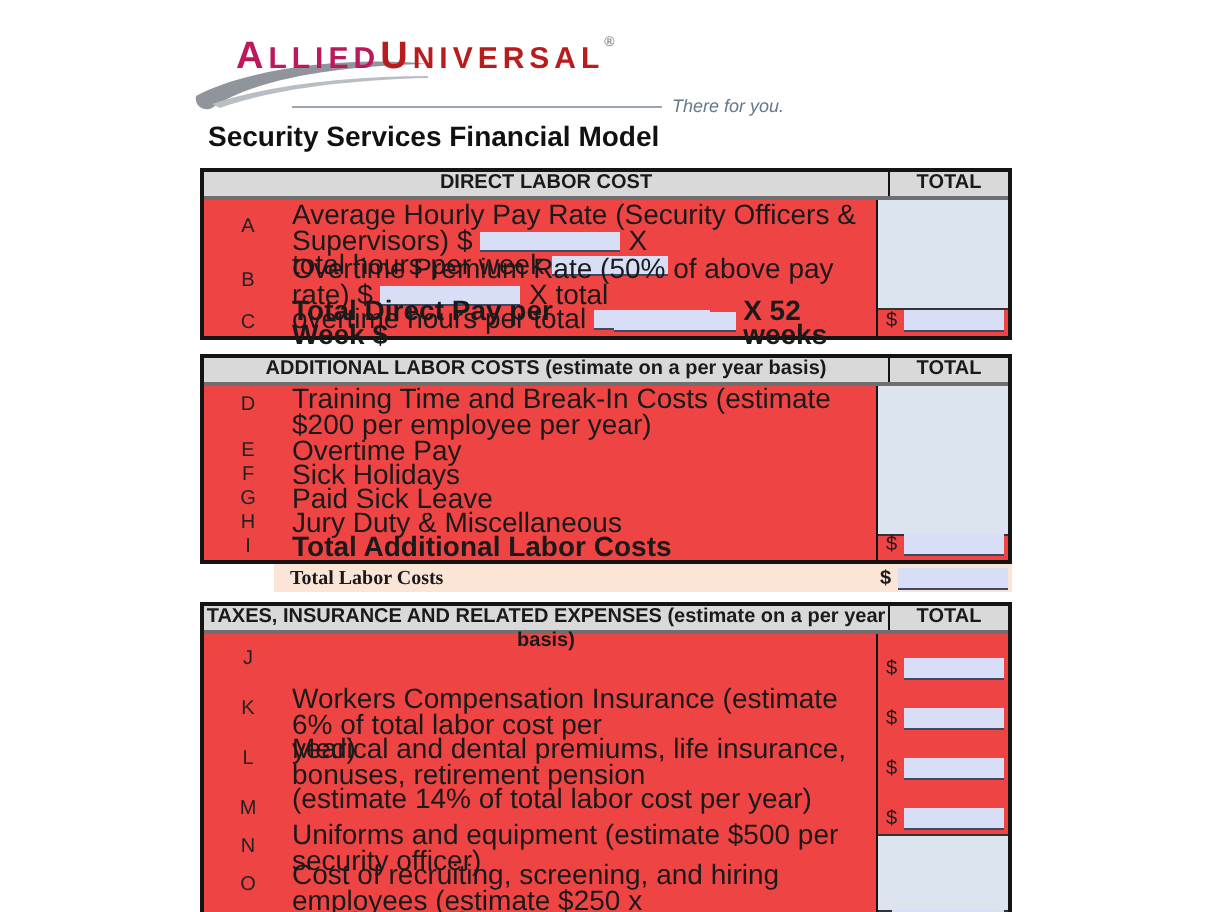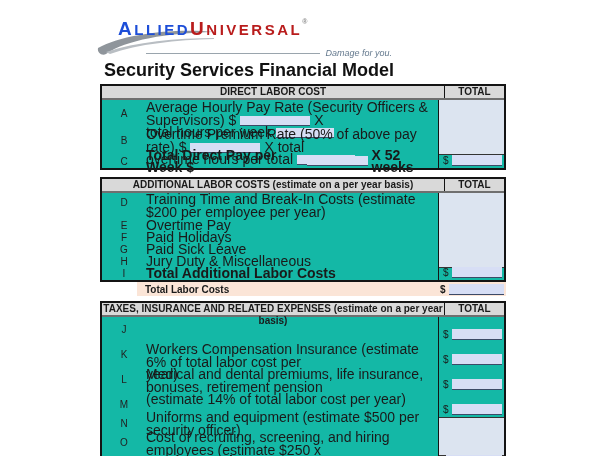--- a/index.html
+++ b/index.html
@@ -5,30 +5,30 @@
   html,body{margin:0;padding:0;background:#fff;}
   .page{position:relative;width:610px;height:456px;background:#ffffff;overflow:hidden;
         font-family:"Liberation Sans",sans-serif;color:#1a1a1a;}
 
   
   .logo{position:absolute;left:96px;top:8px;width:300px;height:52px;}
   .swoosh{position:absolute;left:0;top:18px;width:120px;height:32px;}
   .brand{position:absolute;left:22px;top:10px;white-space:nowrap;font-weight:bold;letter-spacing:2.5px;}
   .brand .big{font-size:19px;}
   .brand .small{font-size:15px;}
-  .c1{color:#1d4ed8;} .c2{color:#b91c1c;}
+  .c1{color:#be185d;} .c2{color:#b91c1c;}
   .reg{font-size:7px;color:#8a8a8a;vertical-align:top;letter-spacing:0;}
   .tagline-row{position:absolute;left:50px;top:40px;width:246px;display:flex;align-items:center;}
   .tag-rule{flex:1;height:1px;background:#9aa5ad;margin-right:5px;}
   .tagline{font-size:9px;font-style:italic;color:#5f7archive;color:#64798e;}
 
-  .page-title{position:absolute;left:104px;top:60px;font-size:18px;font-weight:bold;color:#111;}
+  .page-title{position:absolute;left:104px;top:60px;font-size:14px;font-weight:bold;color:#111;}
 
   
-  .tbl{position:absolute;left:100px;width:406px;border:2px solid #141414;background:#14b8a6;box-sizing:border-box;}
+  .tbl{position:absolute;left:100px;width:406px;border:2px solid #141414;background:#ef4444;box-sizing:border-box;}
   .hdr{display:flex;background:#d9d9d9;border-bottom:2px solid #6f6f6f;font-weight:bold;font-size:10px;height:14px;box-sizing:border-box;}
   .hdr-title{flex:1;text-align:center;line-height:12px;}
   .hdr-total{width:60px;border-left:1.5px solid #141414;text-align:center;line-height:12px;box-sizing:border-box;}
   .tbody{display:flex;}
   .col-main{flex:1;min-width:0;}
   .col-total{width:66px;border-left:1.5px solid #141414;display:flex;flex-direction:column;box-sizing:border-box;}
   .row{display:flex;box-sizing:border-box;}
   .letter{width:44px;font-size:10px;color:#222;display:flex;align-items:center;justify-content:center;flex-shrink:0;}
   .letter.topalign{align-items:flex-start;padding-top:4px;box-sizing:border-box;}
   .txt{flex:1;font-size:14px;line-height:12.5px;color:#1a1a1a;padding-right:2px;}
@@ -38,38 +38,38 @@
   .blank{display:inline-block;width:70px;height:9px;background:#d7def5;border-bottom:1px solid #3c4a67;vertical-align:-1px;margin:0 4px;}
   .blank.w60{width:58px;}
   .merged{background:#dce4f0;width:100%;box-sizing:border-box;}
   .dollar-row{display:flex;align-items:flex-end;padding:1px 2px 2px 4px;font-size:10px;box-sizing:border-box;}
   .dollar-row.sep{border-top:1px solid #333;}
   .field{flex:1;height:10px;background:#d7def5;border-bottom:1px solid #3c4a67;margin-left:3px;}
 
   
   .peach{position:absolute;left:137px;top:282px;width:369px;height:14px;background:#fbe5d7;
          display:flex;align-items:center;font-size:10px;font-weight:bold;box-sizing:border-box;}
-  .peach .plabel{flex:1;padding-left:8px;}
+  .peach .plabel{flex:1;padding-left:8px;font-family:Liberation Serif, serif;}
   .peach .ptotal{width:64px;display:flex;align-items:center;padding-right:2px;}
   .peach .field{height:10px;}
 </style>
 </head>
 <body>
 
 <div class="page">
 
   <div class="logo">
     <svg class="swoosh" viewBox="0 0 120 32">
       <path d="M2,22 C28,8 78,2 118,6 C70,7 30,14 10,28 C6,30 1,27 2,22 Z" fill="#8f959b"></path>
       <path d="M10,26 C40,16 80,12 118,12 L118,13 C80,14 42,18 14,28 Z" fill="#b9bec3"></path>
     </svg>
     <div class="brand"><span class="c1"><span class="big">A</span><span class="small">LLIED</span></span><span class="c2"><span class="big">U</span><span class="small">NIVERSAL</span></span><span class="reg">®</span></div>
     <div class="tagline-row">
       <span class="tag-rule"></span>
-      <span class="tagline">Damage for you.</span>
+      <span class="tagline">There for you.</span>
     </div>
   </div>
 
   <div class="page-title">Security Services Financial Model</div>
 
   <div class="tbl" style="top:84px;">
     <div class="hdr">
       <div class="hdr-title">DIRECT LABOR COST</div>
       <div class="hdr-total">TOTAL</div>
     </div>
@@ -123,21 +123,21 @@
         </div>
         <div class="row" style="height:12px;">
           <div class="letter">E</div>
           <div class="txt vcenter">
               <span>Overtime Pay</span>
             </div>
         </div>
         <div class="row" style="height:12px;">
           <div class="letter">F</div>
           <div class="txt vcenter">
-              <span>Paid Holidays</span>
+              <span>Sick Holidays</span>
             </div>
         </div>
         <div class="row" style="height:12px;">
           <div class="letter">G</div>
           <div class="txt vcenter">
               <span>Paid Sick Leave</span>
             </div>
         </div>
         <div class="row" style="height:12px;">
           <div class="letter">H</div>

